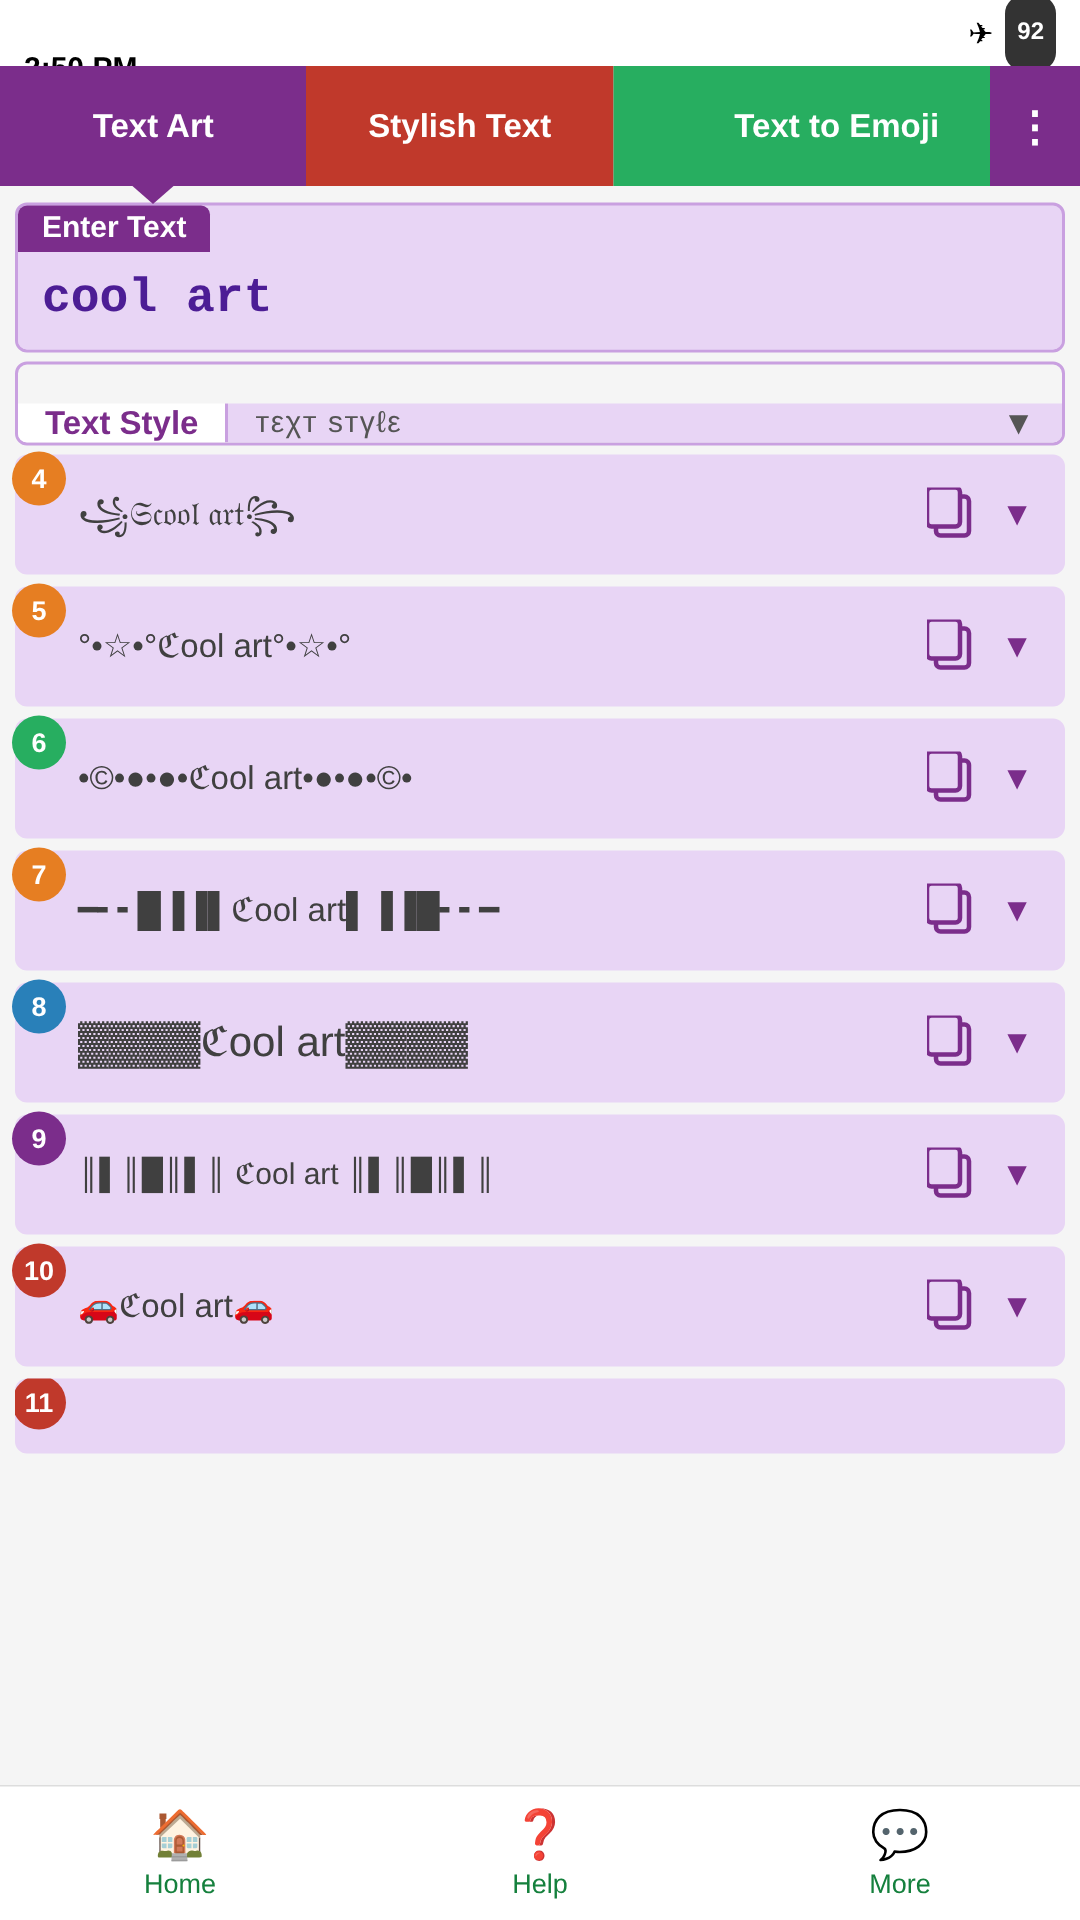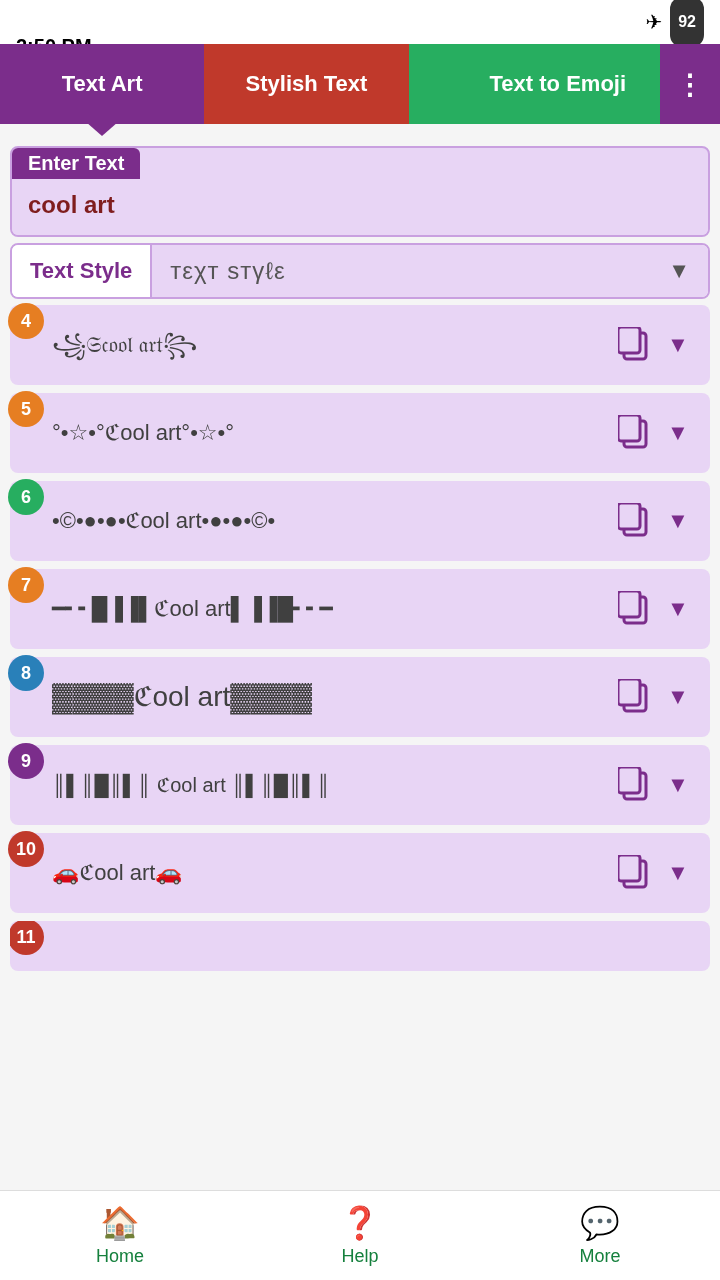--- a/index.html
+++ b/index.html
@@ -89,56 +89,58 @@
     .tab-more {
       background: #7b2d8b;
       flex: 0 0 60px;
       font-size: 28px;
       color: #fff;
     }
 
     
     .input-section {
       background: #e8d5f5;
-      margin: 22px 10px 6px 10px;
+      margin: 11px 10px 6px 10px;
       border-radius: 8px;
       padding: 0;
       border: 2px solid #c9a0e0;
     }
     .input-label {
       background: #7b2d8b;
       color: #fff;
       font-size: 20px;
       font-weight: bold;
       padding: 4px 16px;
       border-radius: 6px 6px 0 0;
       display: inline-block;
       margin: 0;
     }
     .input-text {
       display: block;
       width: 100%;
       background: #e8d5f5;
       border: none;
       outline: none;
-      font-size: 24px;
-      color: #7f1d1d;
+      font-size: 32px;
+      color: #4c1d95;
       font-weight: bold;
       padding: 12px 16px 16px 16px;
       border-radius: 0 0 6px 6px;
+      font-family: Liberation Mono, monospace;
     }
 
     
     .style-selector {
       display: flex;
       margin: 6px 10px;
       border: 2px solid #c9a0e0;
       border-radius: 8px;
       overflow: hidden;
       height: 56px;
+      align-items: flex-end;
     }
     .style-label {
       background: #fff;
       color: #7b2d8b;
       font-size: 22px;
       font-weight: bold;
       padding: 0 18px;
       display: flex;
       align-items: center;
       border-right: 2px solid #c9a0e0;
@@ -147,21 +149,21 @@
     .style-dropdown {
       flex: 1;
       background: #e8d5f5;
       display: flex;
       align-items: center;
       justify-content: space-between;
       padding: 0 18px;
       cursor: pointer;
     }
     .style-dropdown-text {
-      font-size: 24px;
+      font-size: 20px;
       color: #555;
       letter-spacing: 1px;
     }
     .dropdown-arrow {
       font-size: 22px;
       color: #555;
     }
 
     
     .results-container {

